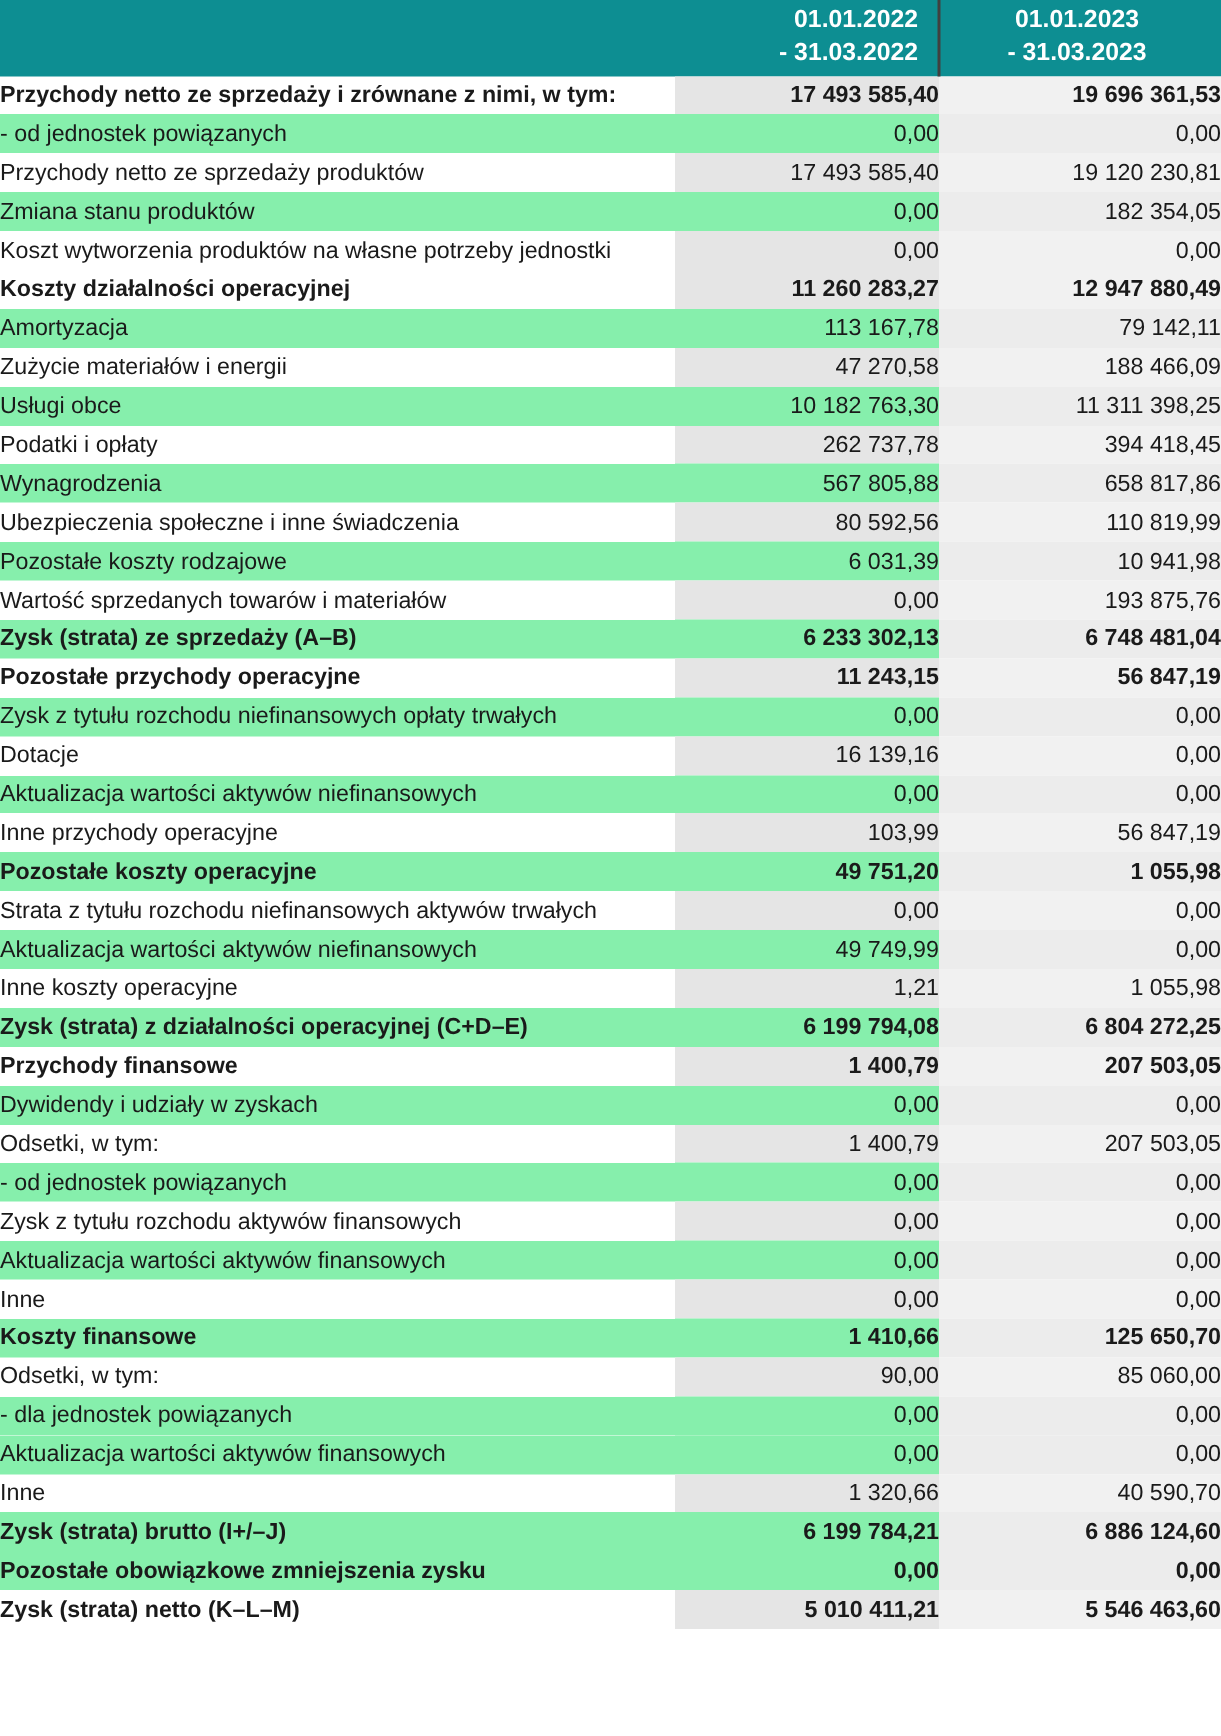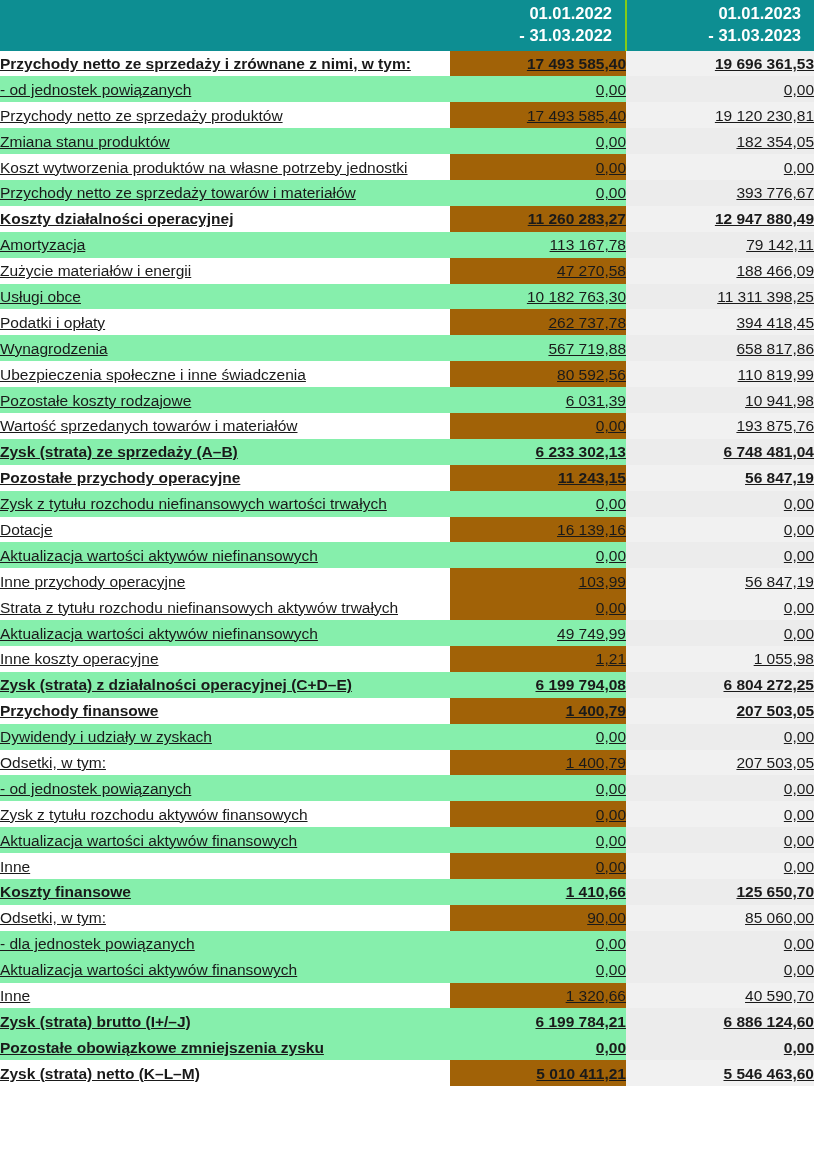--- a/index.html
+++ b/index.html
@@ -35,30 +35,30 @@
     color: #ffffff;
     font-weight: bold;
     font-size: 16.5px;
     text-align: right;
     padding: 3px 13px 4px 8px;
     line-height: 1.32;
     vertical-align: middle;
     white-space: nowrap;
   }
   .hdr-period.col-b {
-    border-left: 2px solid #84cc16;
+    border-left: 2px solid #404040;
+    text-align: center;
   }
   .hdr-period .ln {
     display: block;
   }
 
   
   .pnl-table tbody tr {
     height: 25.9px;
-    text-decoration: underline;
   }
   .pnl-table tbody td {
     font-size: 15.5px;
     line-height: 1.1;
     vertical-align: middle;
     white-space: nowrap;
     padding: 0;
   }
   td.label {
     padding-left: 10px;
@@ -66,21 +66,21 @@
     text-align: left;
     overflow: hidden;
     text-overflow: ellipsis;
   }
   td.val {
     text-align: right;
     padding-right: 13px;
     font-variant-numeric: tabular-nums;
   }
   td.val-a {
-    background: #a16207;
+    background: #e5e5e5;
   }
   td.val-b {
     background: #f1f1f1;
   }
   tr.shade td.label,
   tr.shade td.val-a {
     background: #86efac;
   }
   tr.shade td.val-b {
     background: #ececec;
@@ -130,25 +130,20 @@
       <tr class="shade">
         <td class="label">Zmiana stanu produktów</td>
         <td class="val val-a">0,00</td>
         <td class="val val-b">182 354,05</td>
       </tr>
       <tr>
         <td class="label">Koszt wytworzenia produktów na własne potrzeby jednostki</td>
         <td class="val val-a">0,00</td>
         <td class="val val-b">0,00</td>
       </tr>
-      <tr class="shade">
-        <td class="label">Przychody netto ze sprzedaży towarów i materiałów</td>
-        <td class="val val-a">0,00</td>
-        <td class="val val-b">393 776,67</td>
-      </tr>
       <tr class="bold">
         <td class="label">Koszty działalności operacyjnej</td>
         <td class="val val-a">11 260 283,27</td>
         <td class="val val-b">12 947 880,49</td>
       </tr>
       <tr class="shade">
         <td class="label">Amortyzacja</td>
         <td class="val val-a">113 167,78</td>
         <td class="val val-b">79 142,11</td>
       </tr>
@@ -162,21 +157,21 @@
         <td class="val val-a">10 182 763,30</td>
         <td class="val val-b">11 311 398,25</td>
       </tr>
       <tr>
         <td class="label">Podatki i opłaty</td>
         <td class="val val-a">262 737,78</td>
         <td class="val val-b">394 418,45</td>
       </tr>
       <tr class="shade">
         <td class="label">Wynagrodzenia</td>
-        <td class="val val-a">567 719,88</td>
+        <td class="val val-a">567 805,88</td>
         <td class="val val-b">658 817,86</td>
       </tr>
       <tr>
         <td class="label">Ubezpieczenia społeczne i inne świadczenia</td>
         <td class="val val-a">80 592,56</td>
         <td class="val val-b">110 819,99</td>
       </tr>
       <tr class="shade">
         <td class="label">Pozostałe koszty rodzajowe</td>
         <td class="val val-a">6 031,39</td>
@@ -191,39 +186,44 @@
         <td class="label">Zysk (strata) ze sprzedaży (A–B)</td>
         <td class="val val-a">6 233 302,13</td>
         <td class="val val-b">6 748 481,04</td>
       </tr>
       <tr class="bold">
         <td class="label">Pozostałe przychody operacyjne</td>
         <td class="val val-a">11 243,15</td>
         <td class="val val-b">56 847,19</td>
       </tr>
       <tr class="shade">
-        <td class="label">Zysk z tytułu rozchodu niefinansowych wartości trwałych</td>
+        <td class="label">Zysk z tytułu rozchodu niefinansowych opłaty trwałych</td>
         <td class="val val-a">0,00</td>
         <td class="val val-b">0,00</td>
       </tr>
       <tr>
         <td class="label">Dotacje</td>
         <td class="val val-a">16 139,16</td>
         <td class="val val-b">0,00</td>
       </tr>
       <tr class="shade">
         <td class="label">Aktualizacja wartości aktywów niefinansowych</td>
         <td class="val val-a">0,00</td>
         <td class="val val-b">0,00</td>
       </tr>
       <tr>
         <td class="label">Inne przychody operacyjne</td>
         <td class="val val-a">103,99</td>
         <td class="val val-b">56 847,19</td>
       </tr>
+      <tr class="bold shade">
+        <td class="label">Pozostałe koszty operacyjne</td>
+        <td class="val val-a">49 751,20</td>
+        <td class="val val-b">1 055,98</td>
+      </tr>
       <tr>
         <td class="label">Strata z tytułu rozchodu niefinansowych aktywów trwałych</td>
         <td class="val val-a">0,00</td>
         <td class="val val-b">0,00</td>
       </tr>
       <tr class="shade">
         <td class="label">Aktualizacja wartości aktywów niefinansowych</td>
         <td class="val val-a">49 749,99</td>
         <td class="val val-b">0,00</td>
       </tr>

